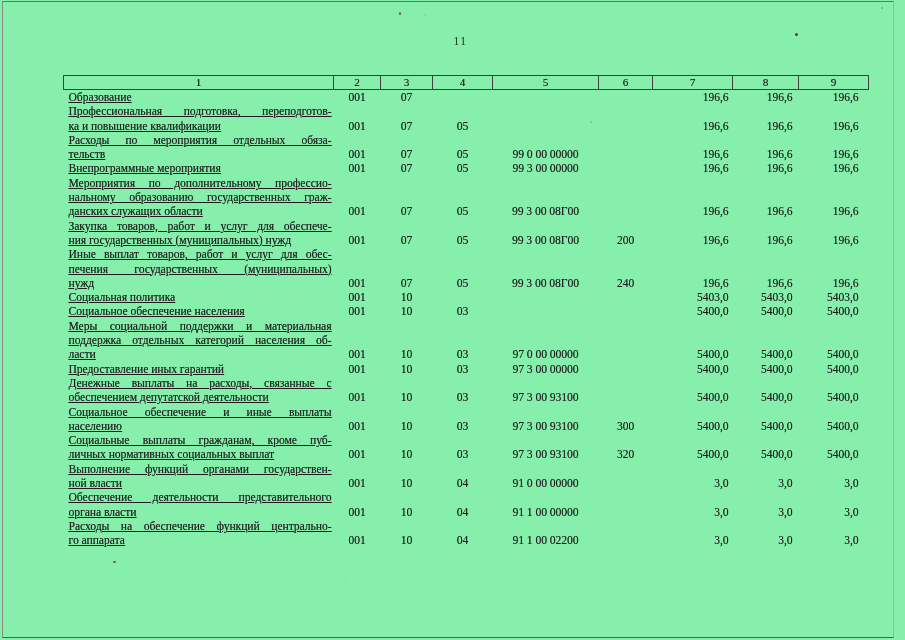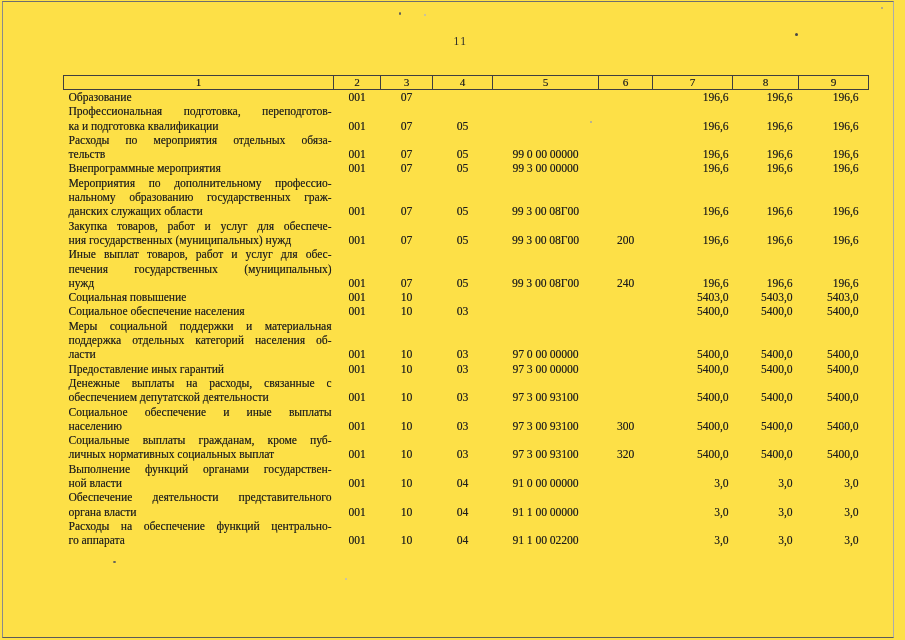--- a/index.html
+++ b/index.html
@@ -2,21 +2,21 @@
 <html><head>
 <meta charset="utf-8">
 <style>
   html, body { margin: 0; padding: 0; }
   body {
     width: 905px; height: 640px;
     position: relative; overflow: hidden;
     background: #ffffff;
     font-family: "Liberation Serif", "DejaVu Serif", serif;
   }
-  .page { position: absolute; inset: 0; background: #fde047; }
+  .page { position: absolute; inset: 0; background: #86efac; }
   .frame {
     position: absolute; left: 2px; top: 1px; right: 11px; bottom: 2px;
     border-top: 1px solid #6e6e6e;
     border-left: 1px solid #8a8a8a;
     border-bottom: 1px solid #5a5a5a;
     border-right: 1px solid #ababab;
     pointer-events: none;
   }
   .pagenum {
     position: absolute; top: 35px; left: 0; width: 100%;
@@ -30,21 +30,21 @@
     text-shadow: 0.2px 0 0 rgba(25,25,25,0.55);
   }
   col.w1 { width: 270px; } col.w2 { width: 47px; }  col.w3 { width: 52px; }
   col.w4 { width: 60px; }  col.w5 { width: 106px; } col.w6 { width: 54px; }
   col.w7 { width: 80px; }  col.w8 { width: 66px; }  col.w9 { width: 70px; }
   thead td.hc {
     border: 1px solid #3f3f3f; text-align: center;
     font-size: 11px; height: 13px; line-height: 13px; padding: 0;
   }
   tbody td { padding: 0; vertical-align: bottom; }
-  tbody td.name-cell { padding-left: 5px; padding-right: 2px; text-align: left; }
+  tbody td.name-cell { padding-left: 5px; padding-right: 2px; text-align: left; text-decoration: underline; }
   .jline { text-align: justify; text-align-last: justify; }
   .lline { text-align: left; }
   .budget tbody td:nth-child(n+2):nth-child(-n+6) { text-align: center; }
   .budget tbody td:nth-child(7) { text-align: right; padding-right: 4px; }
   .budget tbody td:nth-child(8) { text-align: right; padding-right: 6px; }
   .budget tbody td:nth-child(9) { text-align: right; padding-right: 10px; }
   .speck { position: absolute; border-radius: 50%; pointer-events: none; }
 </style>
 </head>
 <body>
@@ -89,21 +89,21 @@
           <td></td>
           <td></td>
           <td></td>
           <td>196,6</td>
           <td>196,6</td>
           <td>196,6</td>
         </tr>
         <tr>
           <td class="name-cell">
             <div class="jline">Профессиональная подготовка, переподготов-</div>
-            <div class="lline">ка и подготовка квалификации</div>
+            <div class="lline">ка и повышение квалификации</div>
           </td>
           <td>001</td>
           <td>07</td>
           <td>05</td>
           <td></td>
           <td></td>
           <td>196,6</td>
           <td>196,6</td>
           <td>196,6</td>
         </tr>
@@ -173,21 +173,21 @@
           <td>07</td>
           <td>05</td>
           <td>99 3 00 08Г00</td>
           <td>240</td>
           <td>196,6</td>
           <td>196,6</td>
           <td>196,6</td>
         </tr>
         <tr>
           <td class="name-cell">
-            <div class="lline">Социальная повышение</div>
+            <div class="lline">Социальная политика</div>
           </td>
           <td>001</td>
           <td>10</td>
           <td></td>
           <td></td>
           <td></td>
           <td>5403,0</td>
           <td>5403,0</td>
           <td>5403,0</td>
         </tr>

